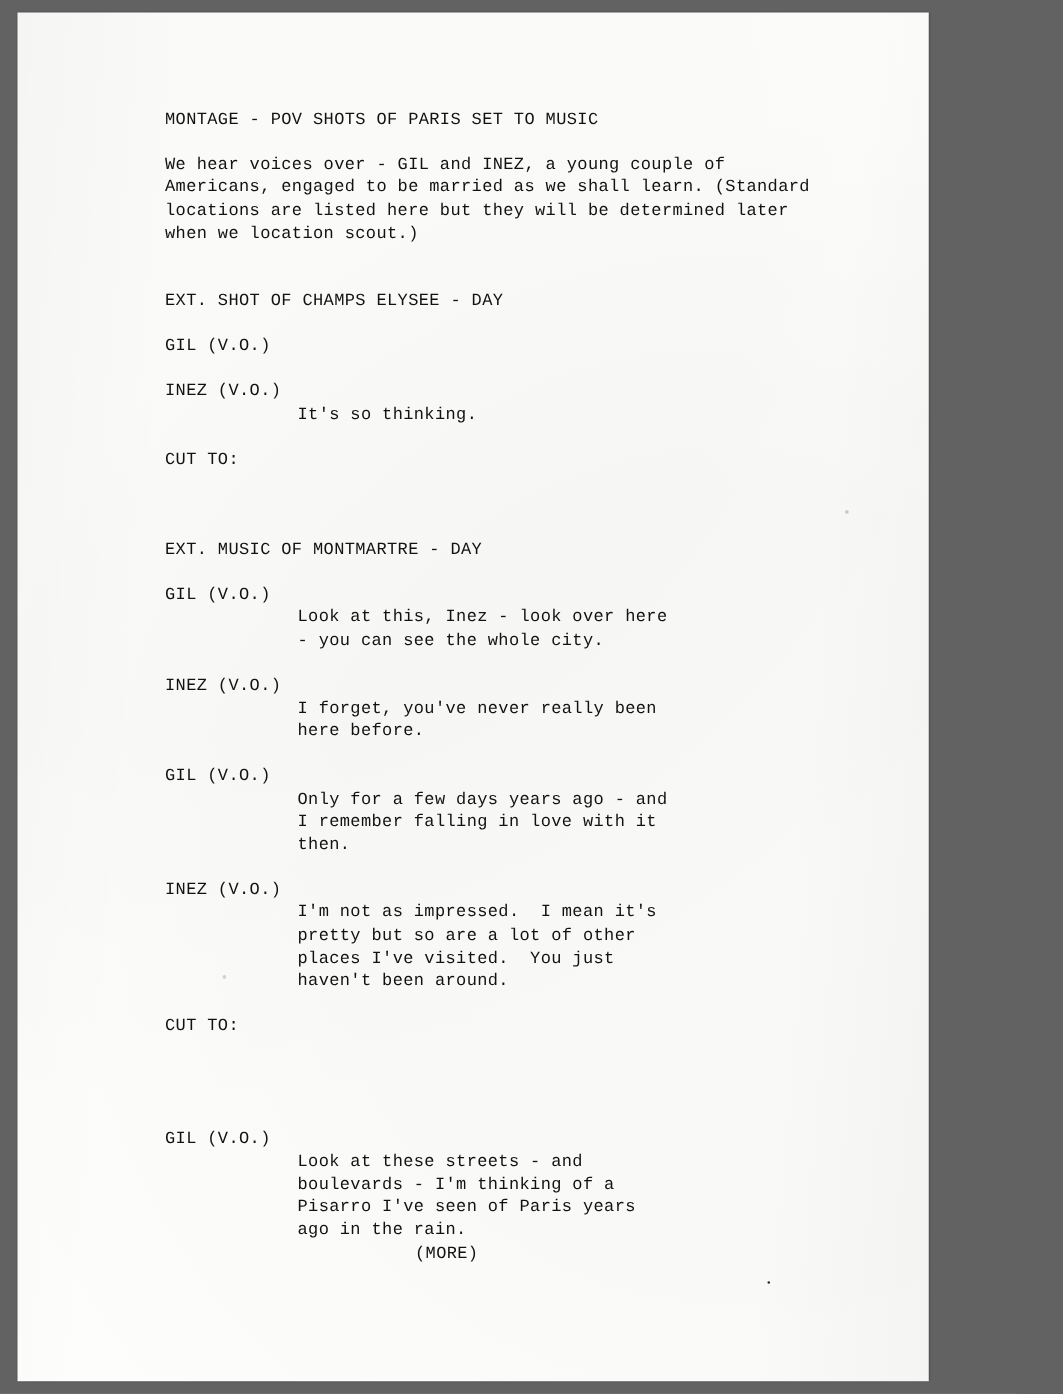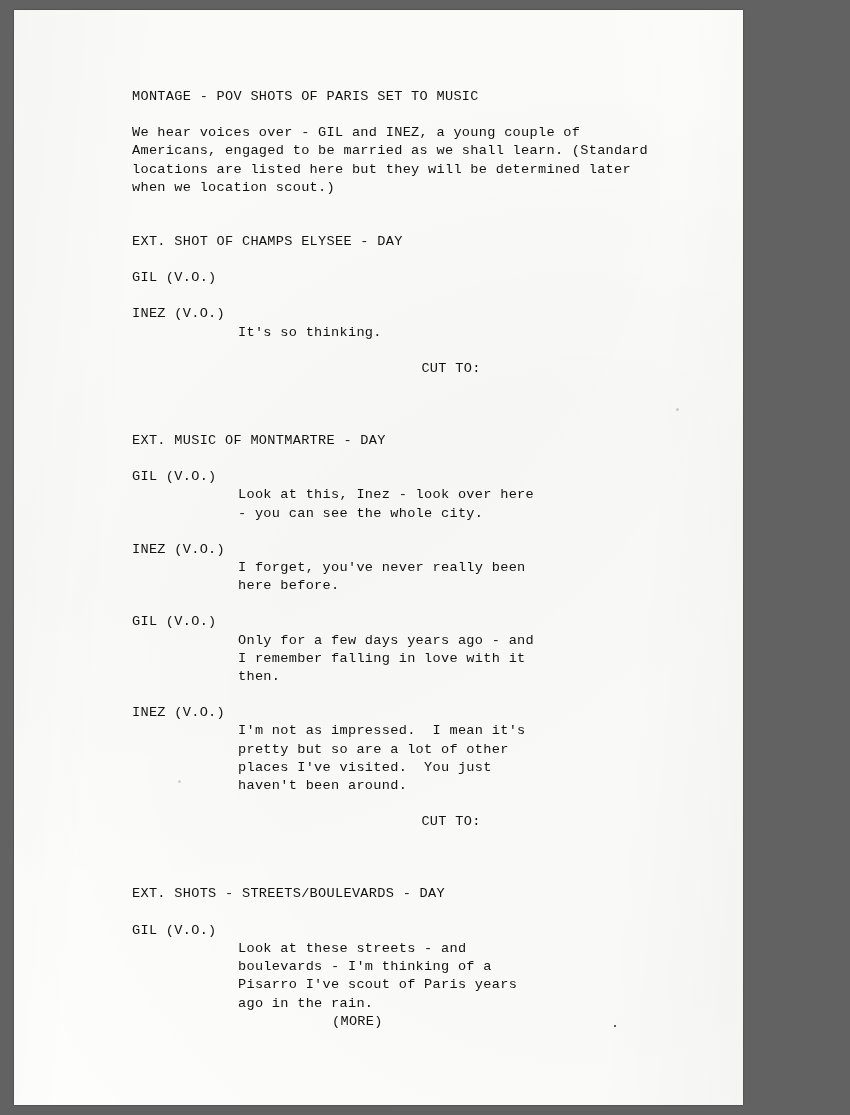--- a/index.html
+++ b/index.html
@@ -43,21 +43,21 @@
     letter-spacing: 0.3px;
   }
   .blk { margin: 0 0 0 0; white-space: pre-wrap; }
   .spacer-1 { height: 18px; }
   .spacer-2 { height: 36px; }
   .spacer-3 { height: 54px; }
   .slug { text-transform: none; }
   .action { }
   .charname { }
   .dialogue { margin-left: 106px; max-width: 360px; }
-  .transition { text-align: center; padding-right: 22px; }
+  .transition { text-align: left; padding-right: 22px; }
   .more { margin-left: 200px; }
   .ink-dot {
     position: absolute;
     left: 600px;
     top: 1015px;
     width: 2px;
     height: 2px;
     background: #2a2a2a;
     border-radius: 50%;
   }
@@ -121,26 +121,25 @@
     <div class="spacer-1"></div>
     <div class="blk charname">INEZ (V.O.)</div>
     <div class="blk dialogue">I'm not as impressed.  I mean it's
 pretty but so are a lot of other
 places I've visited.  You just
 haven't been around.</div>
     <div class="spacer-1"></div>
     <div class="blk transition">CUT TO:</div>
     <div class="spacer-3"></div>
 
-    <div class="blk slug">EXT. SHOTS - STREETS/BOULEVARDS - DAY</div>
     <div class="spacer-1"></div>
     <div class="blk charname">GIL (V.O.)</div>
     <div class="blk dialogue">Look at these streets - and
 boulevards - I'm thinking of a
-Pisarro I've scout of Paris years
+Pisarro I've seen of Paris years
 ago in the rain.</div>
     <div class="blk more">(MORE)</div>
 
   </div>
 
   <div class="ink-dot"></div>
   <div class="smudge-a"></div>
   <div class="smudge-b"></div>
 </div>
 

